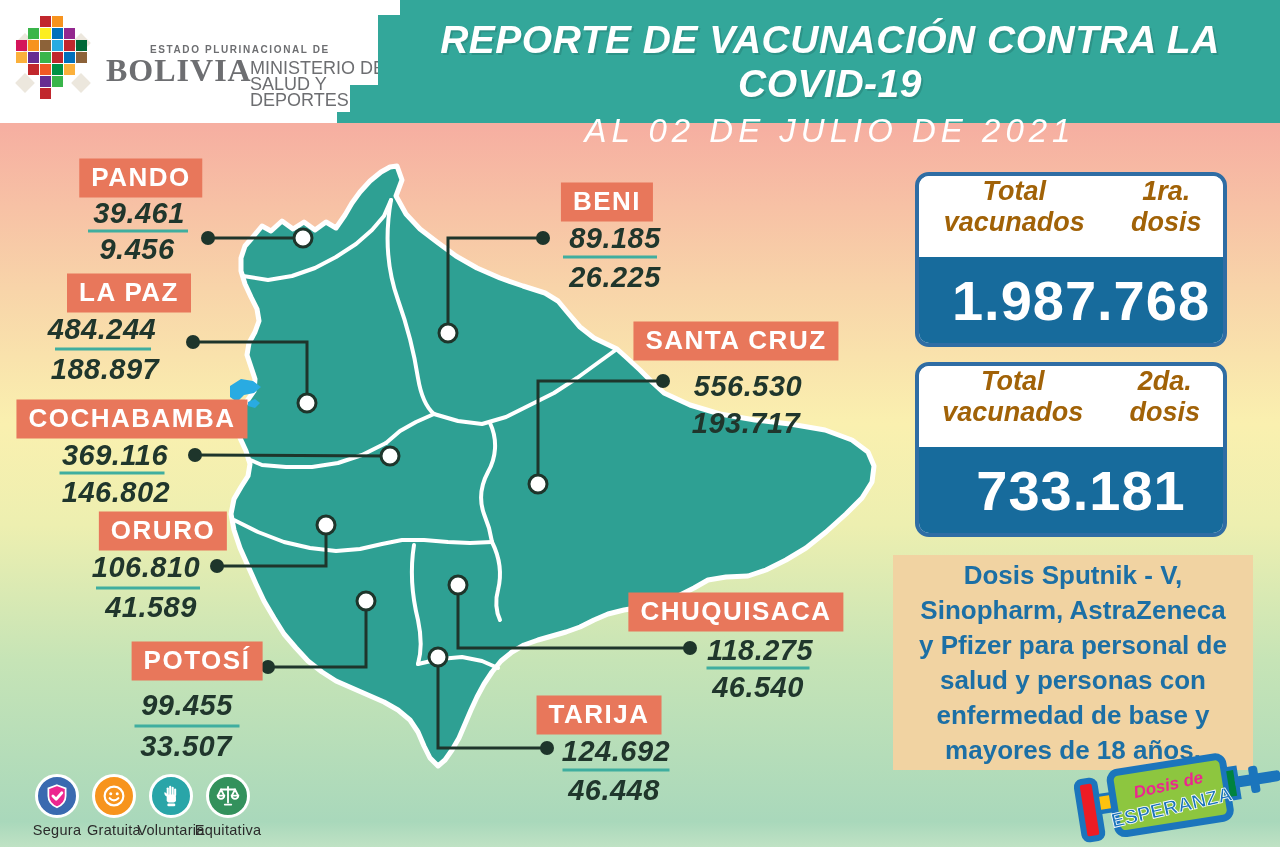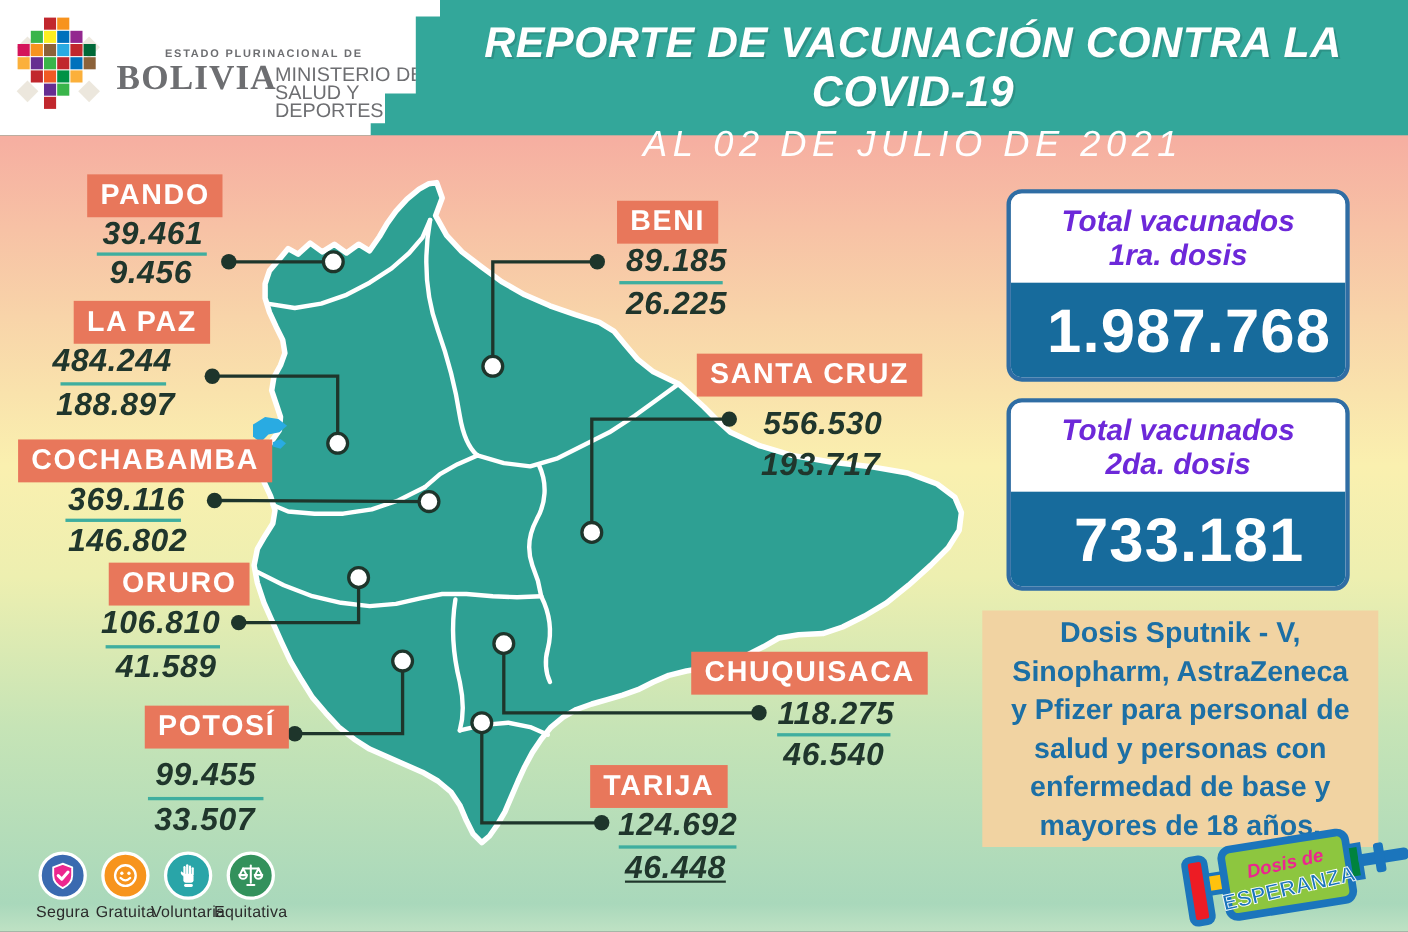--- a/index.html
+++ b/index.html
@@ -21,21 +21,21 @@
   .logo-ministry{position:absolute;left:250px;top:60px;font-size:18px;line-height:16px;color:#6d6e71;}
   
   .map-svg{position:absolute;left:0;top:0;width:1280px;height:847px;}
   
   .dept-label{position:absolute;transform:translate(-50%,-50%);background:#E8775B;color:#fff;
     font-size:26px;font-weight:700;letter-spacing:1.5px;padding:3px 12px 5px;white-space:nowrap;}
   .dept-num{position:absolute;transform:translate(-50%,-50%);color:#20362C;font-size:29px;font-weight:700;font-style:italic;letter-spacing:.5px;white-space:nowrap;}
   .dept-ul{position:absolute;transform:translate(-50%,-50%);height:3px;background:#3FAE9F;}
   
   .card{position:absolute;left:915px;width:312px;border:4px solid #2F6DA4;border-radius:14px;background:#fff;overflow:hidden;}
-  .card-top{height:81px;display:flex;flex-direction:column;justify-content:center;text-align:center;color:#6d28d9;font-weight:700;font-style:italic;font-size:27px;line-height:31px;background:#fff;}
+  .card-top{height:81px;display:flex;justify-content:center;text-align:center;color:#a16207;font-weight:700;font-style:italic;font-size:27px;line-height:31px;background:#fff;}
   .card-bottom{height:86px;background:#176B9C;display:flex;align-items:center;justify-content:center;padding-left:20px;}
   .card-value{color:#fff;font-size:56px;font-weight:700;letter-spacing:1px;}
   
   .note-box{position:absolute;left:893px;top:555px;width:360px;height:215px;background:#F1D3A2;
     display:flex;align-items:center;justify-content:center;text-align:center;padding:10px 18px;}
   .note-text{color:#1C6FA5;font-size:26px;font-weight:700;line-height:35px;}
   
   .principle{position:absolute;width:70px;text-align:center;transform:translateX(-50%);}
   .principle .disc{width:44px;height:44px;border-radius:50%;margin:0 auto;border:3px solid #fff;display:flex;align-items:center;justify-content:center;}
   .principle .plabel{margin-top:4px;font-size:14.5px;color:#2b2b2b;letter-spacing:.3px;}
@@ -191,21 +191,21 @@
   <div class="dept-num" style="left:746px;top:423px;">193.717</div>
 
   <div class="dept-label" style="left:736px;top:612px;">CHUQUISACA</div>
   <div class="dept-num" style="left:760px;top:650px;">118.275</div>
   <div class="dept-ul" style="left:758px;top:668px;width:103px;"></div>
   <div class="dept-num" style="left:758px;top:687px;">46.540</div>
 
   <div class="dept-label" style="left:599px;top:715px;">TARIJA</div>
   <div class="dept-num" style="left:616px;top:751px;">124.692</div>
   <div class="dept-ul" style="left:616px;top:770px;width:107px;"></div>
-  <div class="dept-num" style="left:614px;top:790px;text-decoration:underline;">46.448</div>
+  <div class="dept-num" style="left:614px;top:790px;">46.448</div>
 
   <div class="card" style="top:172px;">
     <div class="card-top">
       <div>Total vacunados</div>
       <div>1ra. dosis</div>
     </div>
     <div class="card-bottom">
       <div class="card-value">1.987.768</div>
     </div>
   </div>

